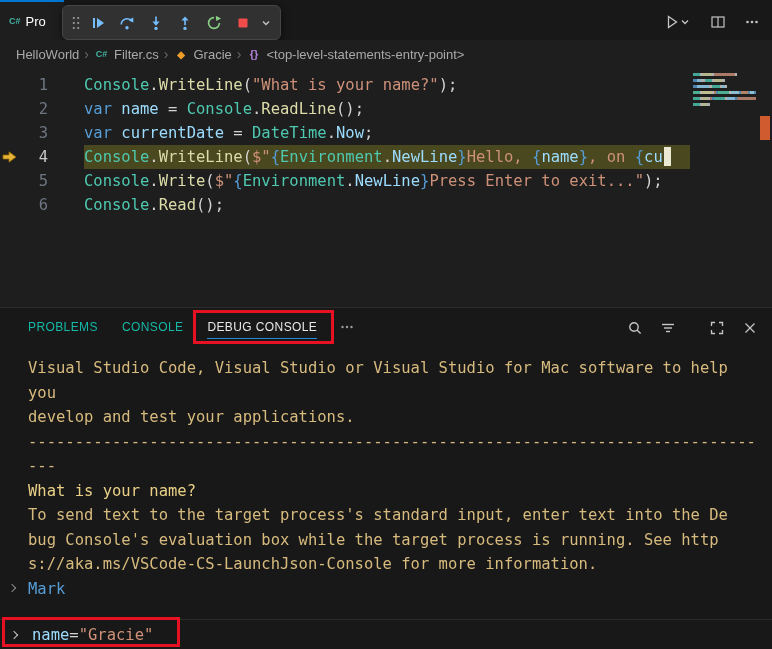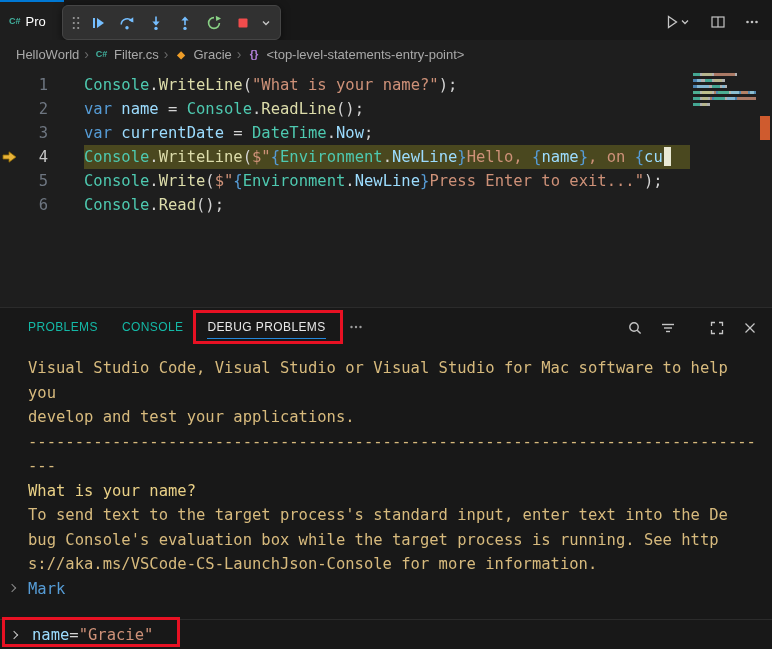--- a/index.html
+++ b/index.html
@@ -221,21 +221,21 @@
     </div>
   <div class="ruler">
     <div class="ruler-marker"></div>
   </div>
 
   <div class="panel">
     <div class="panel-header">
       <div class="panel-tabs">
           <div class="panel-tab"><span>PROBLEMS</span></div>
           <div class="panel-tab"><span>CONSOLE</span></div>
-          <div class="panel-tab active"><span>DEBUG PROBLEMS</span><div class="tab-annotation"></div></div>
+          <div class="panel-tab active"><span>DEBUG CONSOLE</span><div class="tab-annotation"></div></div>
         </div>
       <button class="icon-btn more-tabs" title="Additional Views">
         <svg width="16" height="16" viewBox="0 0 16 16">
           <circle cx="3.5" cy="8" r="1.2" fill="#9d9d9d"></circle>
             <circle cx="8" cy="8" r="1.2" fill="#9d9d9d"></circle>
             <circle cx="12.5" cy="8" r="1.2" fill="#9d9d9d"></circle>
         </svg>
       </button>
       <div class="panel-actions">
         <button class="icon-btn" title="Find">

